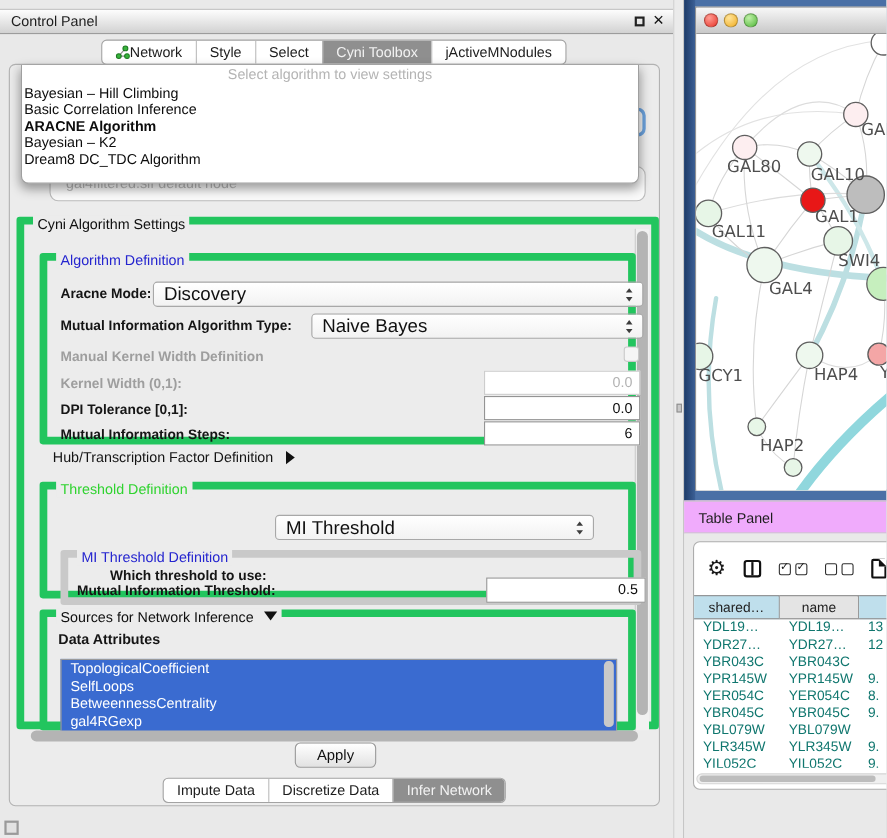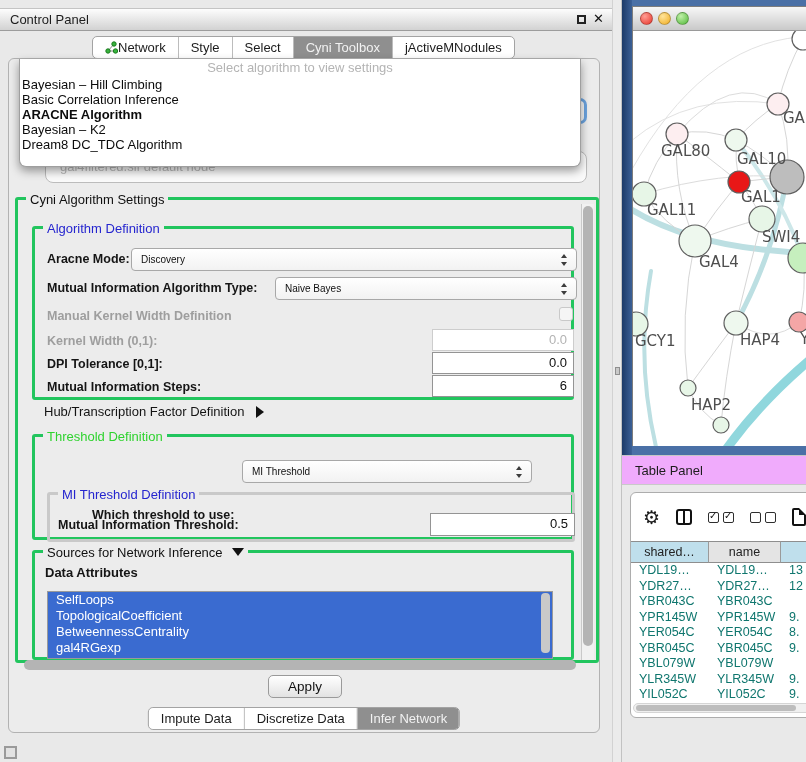--- a/index.html
+++ b/index.html
@@ -34,28 +34,28 @@
   .popup-item{height:15px;line-height:15px;font-size:13px;color:#0c0c0c;padding-left:2px;white-space:nowrap;}
   .popup-item.bold{font-weight:bold;}
 
   #focus-frag{position:absolute;left:548px;top:39px;width:30px;height:26px;border:3px solid #6ba2dd;
     border-radius:7px;background:#f4f4f4;z-index:2;}
   #net-combo{position:absolute;left:36px;top:92px;width:542px;height:32px;background:#fafafa;
     border:1px solid #bcbcbc;border-radius:8px;z-index:3;font-size:13px;color:#b9b9b9;
     line-height:30px;padding-left:14px;}
 
   
-  .gb{position:absolute;border:3px solid #22c55e;border-radius:3px;}
+  .gb{position:absolute;border:7px solid #22c55e;border-radius:3px;}
   .gbt{position:absolute;top:-8px;left:8px;background:#ececec;padding:0 4px;font-size:13px;color:#101010;white-space:nowrap;}
   .gbt.blue{color:#2525cf;}
   .gbt.green{color:#2fd32f;}
   .blabel{position:absolute;font-size:12.5px;font-weight:bold;color:#151515;white-space:nowrap;}
   .dlabel{position:absolute;font-size:12.5px;font-weight:bold;color:#9e9e9e;white-space:nowrap;}
   .combo{position:absolute;background:linear-gradient(#ffffff,#f2f2f2);border:1px solid #a8a8a8;
-    border-radius:4px;font-size:10px;color:#101010;line-height:21px;padding-left:9px;}
+    border-radius:4px;font-size:17px;color:#101010;line-height:21px;padding-left:9px;}
   .spn{position:absolute;right:7px;top:50%;margin-top:-6px;width:9px;height:12px;}
   .spn:before{content:"";position:absolute;left:1px;top:0;border-left:3.5px solid transparent;
     border-right:3.5px solid transparent;border-bottom:4.5px solid #3c3c3c;}
   .spn:after{content:"";position:absolute;left:1px;bottom:0;border-left:3.5px solid transparent;
     border-right:3.5px solid transparent;border-top:4.5px solid #3c3c3c;}
   .fld{position:absolute;background:#fff;border:1px solid #949494;font-size:13px;color:#0e0e0e;
     line-height:20px;text-align:right;padding-right:6px;}
   .fld.dis{border-color:#cdcdcd;color:#b3b3b3;}
   .cb{position:absolute;width:14px;height:14px;border:1px solid #c9c9c9;border-radius:3px;background:#f5f5f5;}
 
@@ -241,22 +241,22 @@
           </div>
         </div>
 
         <div class="gb" style="left:14px;top:350px;width:542px;height:110px;">
           <span class="gbt">
             <span>Sources for Network Inference</span>
             <span class="tri-down"></span>
           </span>
           <span class="blabel" style="left:10px;top:12px;font-size:13px;">Data Attributes</span>
           <div id="attr-list">
+              <div class="attr-item">TopologicalCoefficient</div>
               <div class="attr-item">SelfLoops</div>
-              <div class="attr-item">TopologicalCoefficient</div>
               <div class="attr-item">BetweennessCentrality</div>
               <div class="attr-item">gal4RGexp</div>
             </div>
           <div id="attr-scroll" style="left:506px;top:40px;"></div>
         </div>
 
         <div class="hthumb" style="left:6px;top:460px;width:552px;height:10px;"></div>
       </div>
 
       <div id="apply-btn">Apply</div>

